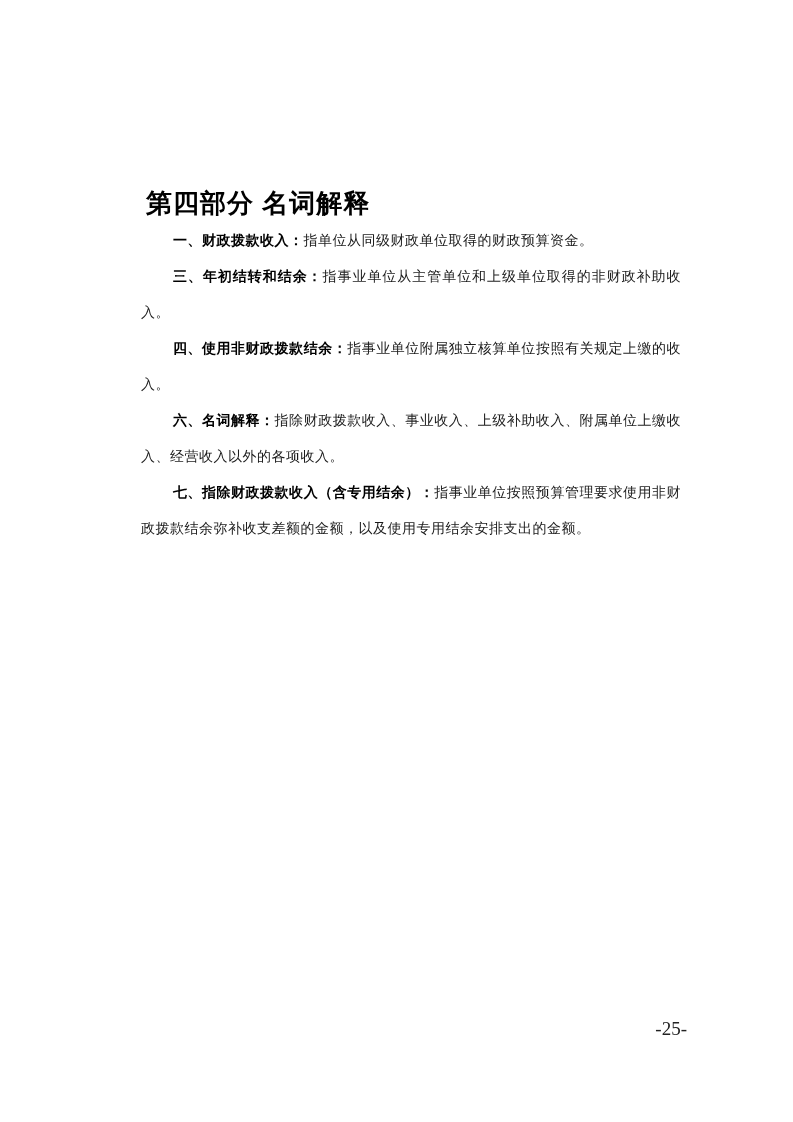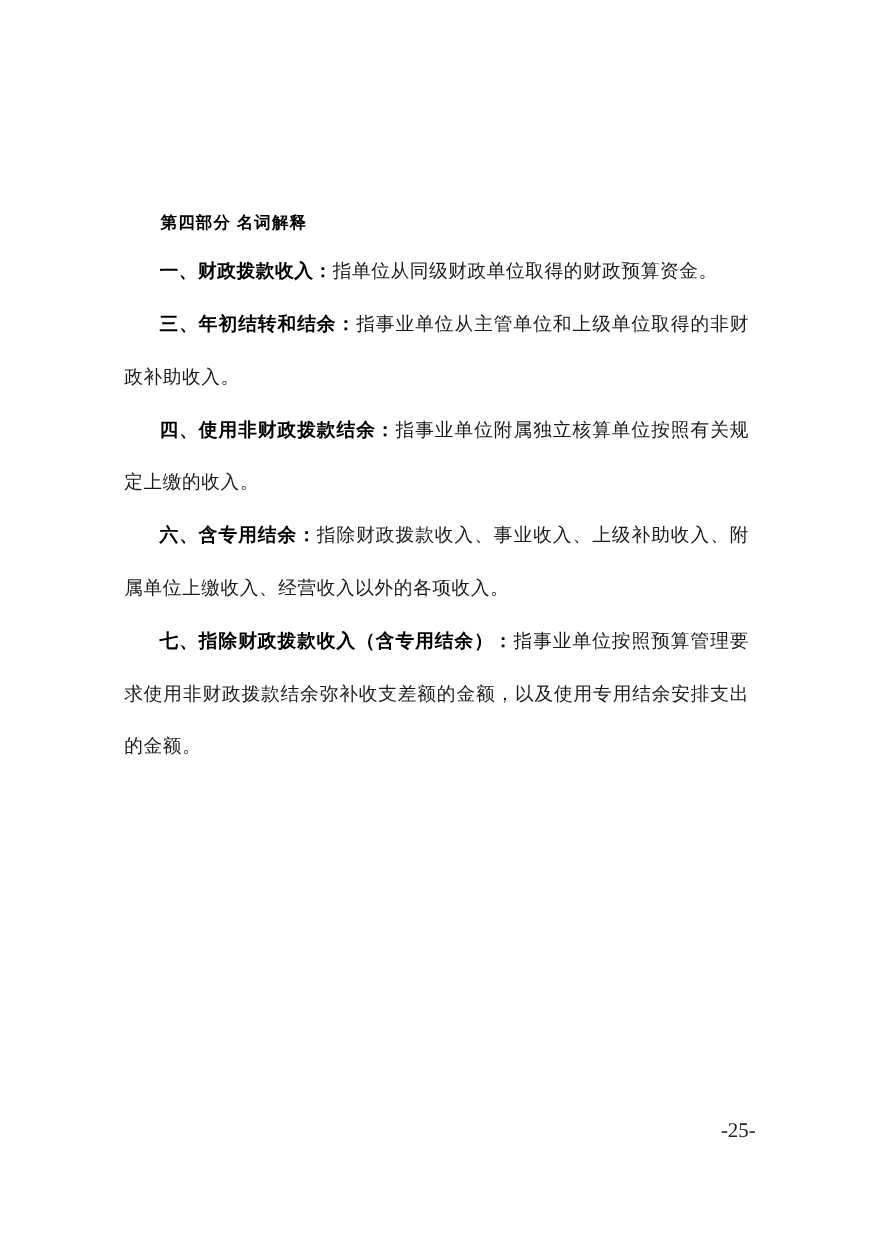--- a/index.html
+++ b/index.html
@@ -23,34 +23,35 @@
   .content {
     position: absolute;
     top: 183px;
     left: 113px;
     width: 568px;
   }
 
   .doc-title {
     font-family: "Liberation Sans", "DejaVu Sans", sans-serif;
     font-weight: bold;
-    font-size: 15px;
+    font-size: 26px;
     line-height: 40px;
     margin-left: 33px;
     color: #000000;
     letter-spacing: 1px;
   }
 
   .para {
-    font-size: 17px;
-    line-height: 48px;
+    font-size: 14px;
+    line-height: 36px;
     text-align: justify;
     text-indent: 32px;
     letter-spacing: 0.5px;
     color: #1a1a1a;
+    margin-left: 28px;
   }
 
   .para .term {
     font-weight: bold;
     color: #000000;
   }
 
   .page-number {
     position: absolute;
     top: 1017px;
@@ -77,21 +78,21 @@
     <p class="para">
       <span class="term">三、年初结转和结余：</span><span>指事业单位从主管单位和上级单位取得的非财政补助收入。</span>
     </p>
 
     <p class="para">
       <span class="term">四、使用非财政拨款结余：</span><span>指事业单位附属独立核算单位按照有关规定上缴的收入。</span>
     </p>
 
 
     <p class="para">
-      <span class="term">六、含专用结余：</span><span>指除财政拨款收入、事业收入、上级补助收入、附属单位上缴收入、经营收入以外的各项收入。</span>
+      <span class="term">六、名词解释：</span><span>指除财政拨款收入、事业收入、上级补助收入、附属单位上缴收入、经营收入以外的各项收入。</span>
     </p>
 
     <p class="para">
       <span class="term">七、指除财政拨款收入（含专用结余）：</span><span>指事业单位按照预算管理要求使用非财政拨款结余弥补收支差额的金额，以及使用专用结余安排支出的金额。</span>
     </p>
 
 
   </div>
 
   <div class="page-number">-25-</div>

